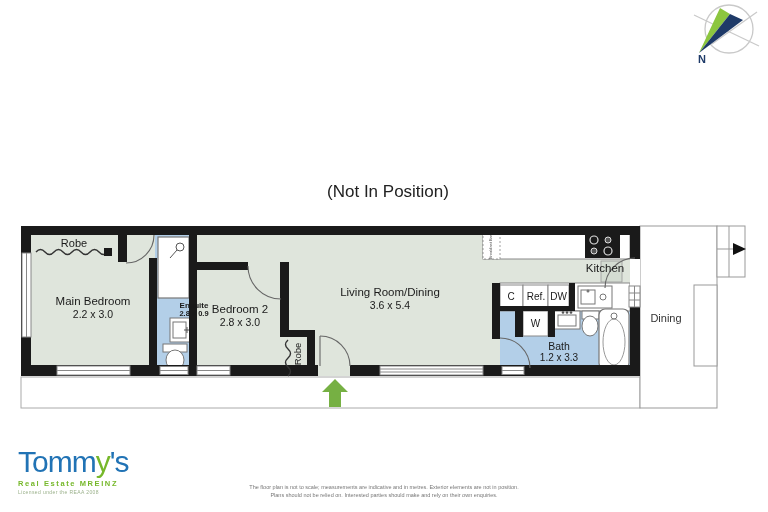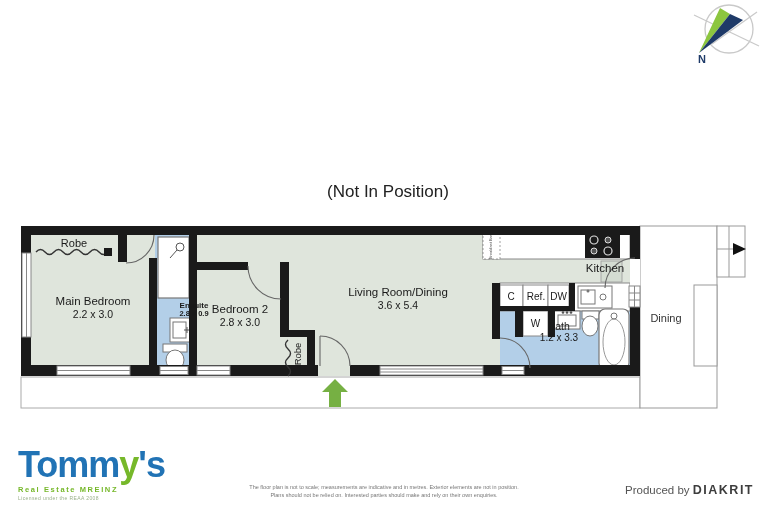--- a/index.html
+++ b/index.html
@@ -21,21 +21,21 @@
   #bath-lbl{font-size:10.5px;}
   #bath-lbl .room-dims{font-size:10px;}
   #bbar-lbl{position:absolute;left:491px;top:247px;font-size:4px;color:#555;line-height:1;
             transform:translate(-50%,-50%) rotate(-90deg);}
   #address{position:absolute;left:384px;top:466px;transform:translate(-50%,-50%);
            font-size:14px;color:#4a4a4a;}
   .disc{position:absolute;transform:translate(-50%,-50%);font-size:5.5px;color:#777;}
   #produced{position:absolute;right:14px;top:483px;font-size:11.5px;color:#555;}
   #produced b{font-size:12.5px;color:#3d3d3d;letter-spacing:1.5px;font-weight:bold;}
   #brand{position:absolute;left:18px;top:447px;line-height:1;}
-  #brand .big{font-size:36px;font-weight:bold;letter-spacing:-1px;color:#2173b5;}
+  #brand .big{font-size:30px;font-weight:normal;letter-spacing:-1px;color:#2173b5;}
   #brand .big .grn{color:#76b82a;}
   #brand .sub{font-size:7.5px;font-weight:bold;color:#76b82a;letter-spacing:1.6px;margin-top:3px;}
   #brand .lic{font-size:5px;color:#9ab08a;letter-spacing:.4px;margin-top:2px;}
 </style>
 </head>
 <body>
 
 <div id="stage">
 
   <svg id="plan-svg" width="768" height="512" viewBox="0 0 768 512">
@@ -205,48 +205,45 @@
     <div class="room-dims">2.8 x 0.9</div>
   </div>
 
   <div class="lbl" style="left:240px;top:316px;">
     <div class="room-name">Bedroom 2</div>
     <div class="room-dims">2.8 x 3.0</div>
   </div>
 
   <div class="lbl vert" style="left:298px;top:354px;font-size:9.5px;">Robe</div>
 
-  <div class="lbl" style="left:390px;top:299px;margin-left:8px;">
+  <div class="lbl" style="left:390px;top:299px;">
     <div class="room-name">Living Room/Dining</div>
     <div class="room-dims">3.6 x 5.4</div>
   </div>
 
   <div class="lbl room-name" style="left:561px;top:269px;margin-left:44px;">Kitchen</div>
   <div id="bbar-lbl">Breakfast Bar</div>
 
   <div class="lbl small-lbl" style="left:511px;top:297px;">C</div>
   <div class="lbl small-lbl" style="left:536px;top:297px;">Ref.</div>
   <div class="lbl small-lbl" style="left:558.5px;top:297px;">DW</div>
   <div class="lbl small-lbl" style="left:535.5px;top:324px;">W</div>
 
-  <div class="lbl" id="bath-lbl" style="left:559px;top:332px;">
+  <div class="lbl" id="bath-lbl" style="left:559px;top:352px;">
     <div>Bath</div>
     <div class="room-dims">1.2 x 3.3</div>
   </div>
 
   <div class="lbl" style="left:666px;top:318px;font-size:11px;color:#333;">Dining</div>
 
   <div id="brand">
     <div class="big">
       <span>Tomm</span><span class="grn">y</span><span>'s</span>
     </div>
     <div class="sub">Real Estate MREINZ</div>
     <div class="lic">Licensed under the REAA 2008</div>
   </div>
 
   <div class="disc" style="left:384px;top:487px;">The floor plan is not to scale; measurements are indicative and in metres. Exterior elements are not in position.</div>
   <div class="disc" style="left:384px;top:495px;">Plans should not be relied on. Interested parties should make and rely on their own enquiries.</div>
 
-  <div id="produced">
-    <span>Produced by </span><b>DIAKRIT</b>
-  </div>
 
 </div>
 
 </body></html>

